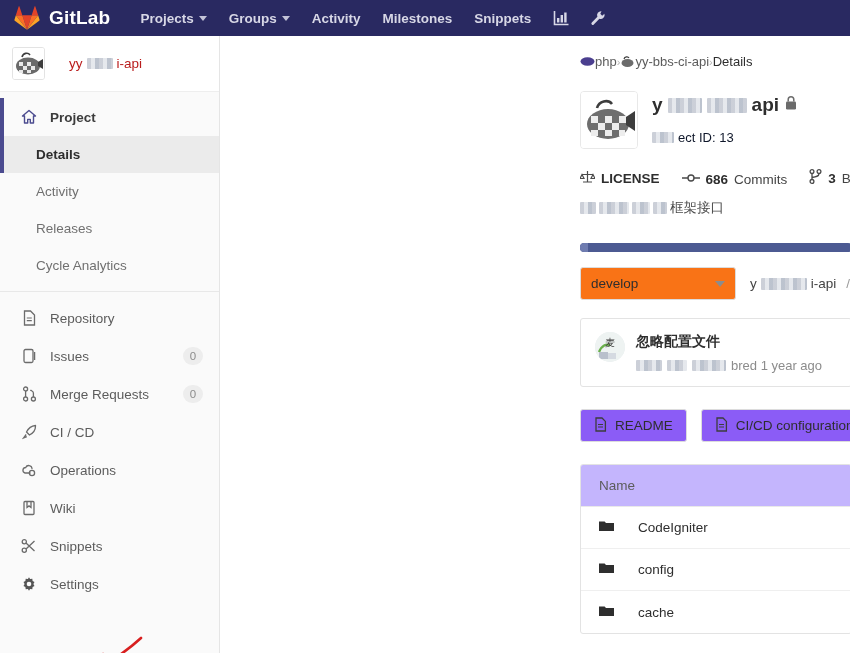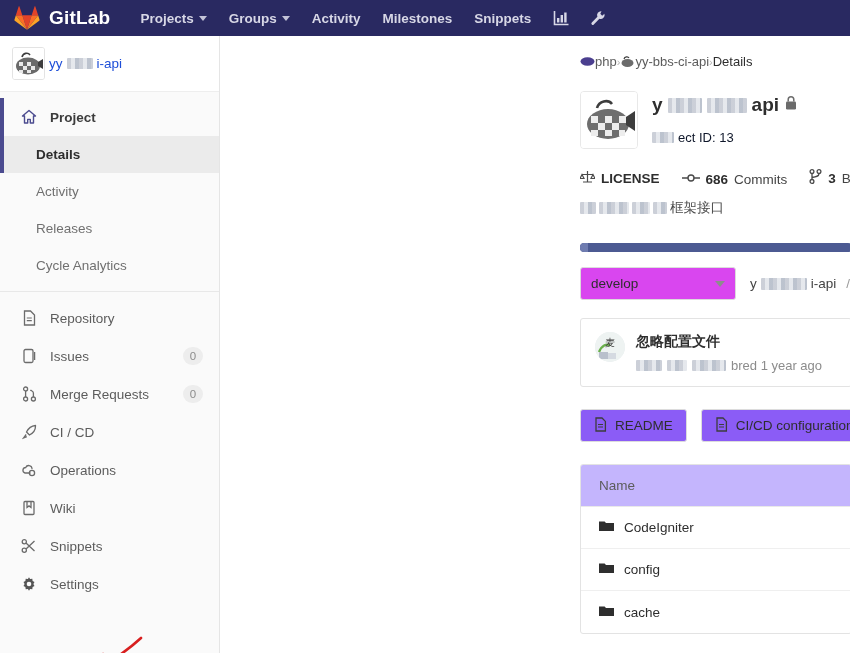--- a/index.html
+++ b/index.html
@@ -70,23 +70,23 @@
   }
   .sb-avatar {
     width: 33px; height: 33px;
     flex: 0 0 33px;
     border-radius: 3px;
     border: 1px solid #e3e3e3;
     background: #fff;
     overflow: hidden;
   }
   .sb-proj-name {
-    margin-left: 4px;
-    font-size: 13.5px;
-    color: #1d4ed8;
+    margin-left: 24px;
+    font-size: 13.5px;
+    color: #b91c1c;
     display: flex;
     align-items: center;
     gap: 4px;
     white-space: nowrap;
     overflow: hidden;
   }
   .redact {
     display: inline-block;
     height: 11px;
     border-radius: 1px;
@@ -239,21 +239,21 @@
     display: flex;
     align-items: center;
     gap: 14px;
     white-space: nowrap;
   }
   .branch-select {
     width: 158px;
     height: 33px;
     border: 1px solid #dcdcdc;
     border-radius: 3px;
-    background: #d946ef;
+    background: #f97316;
     display: flex;
     align-items: center;
     padding: 0 10px;
     font-size: 13.5px;
     color: #2e2e2e;
   }
   .branch-select .chev {
     margin-left: auto;
     width: 0; height: 0;
     border-left: 5px solid transparent;
@@ -333,21 +333,21 @@
     padding-left: 18px;
     font-size: 13.5px;
     color: #5c5c5c;
   }
   .ft-row {
     height: 42px;
     border-bottom: 1px solid #efefef;
     display: flex;
     align-items: center;
     padding-left: 18px;
-    gap: 10px;
+    gap: 24px;
     font-size: 13.5px;
     color: #2e2e2e;
     text-align: center;
   }
   .ft-row:last-child { border-bottom: none; }
 
   
   .watermark {
     position: absolute;
     right: 10px;

